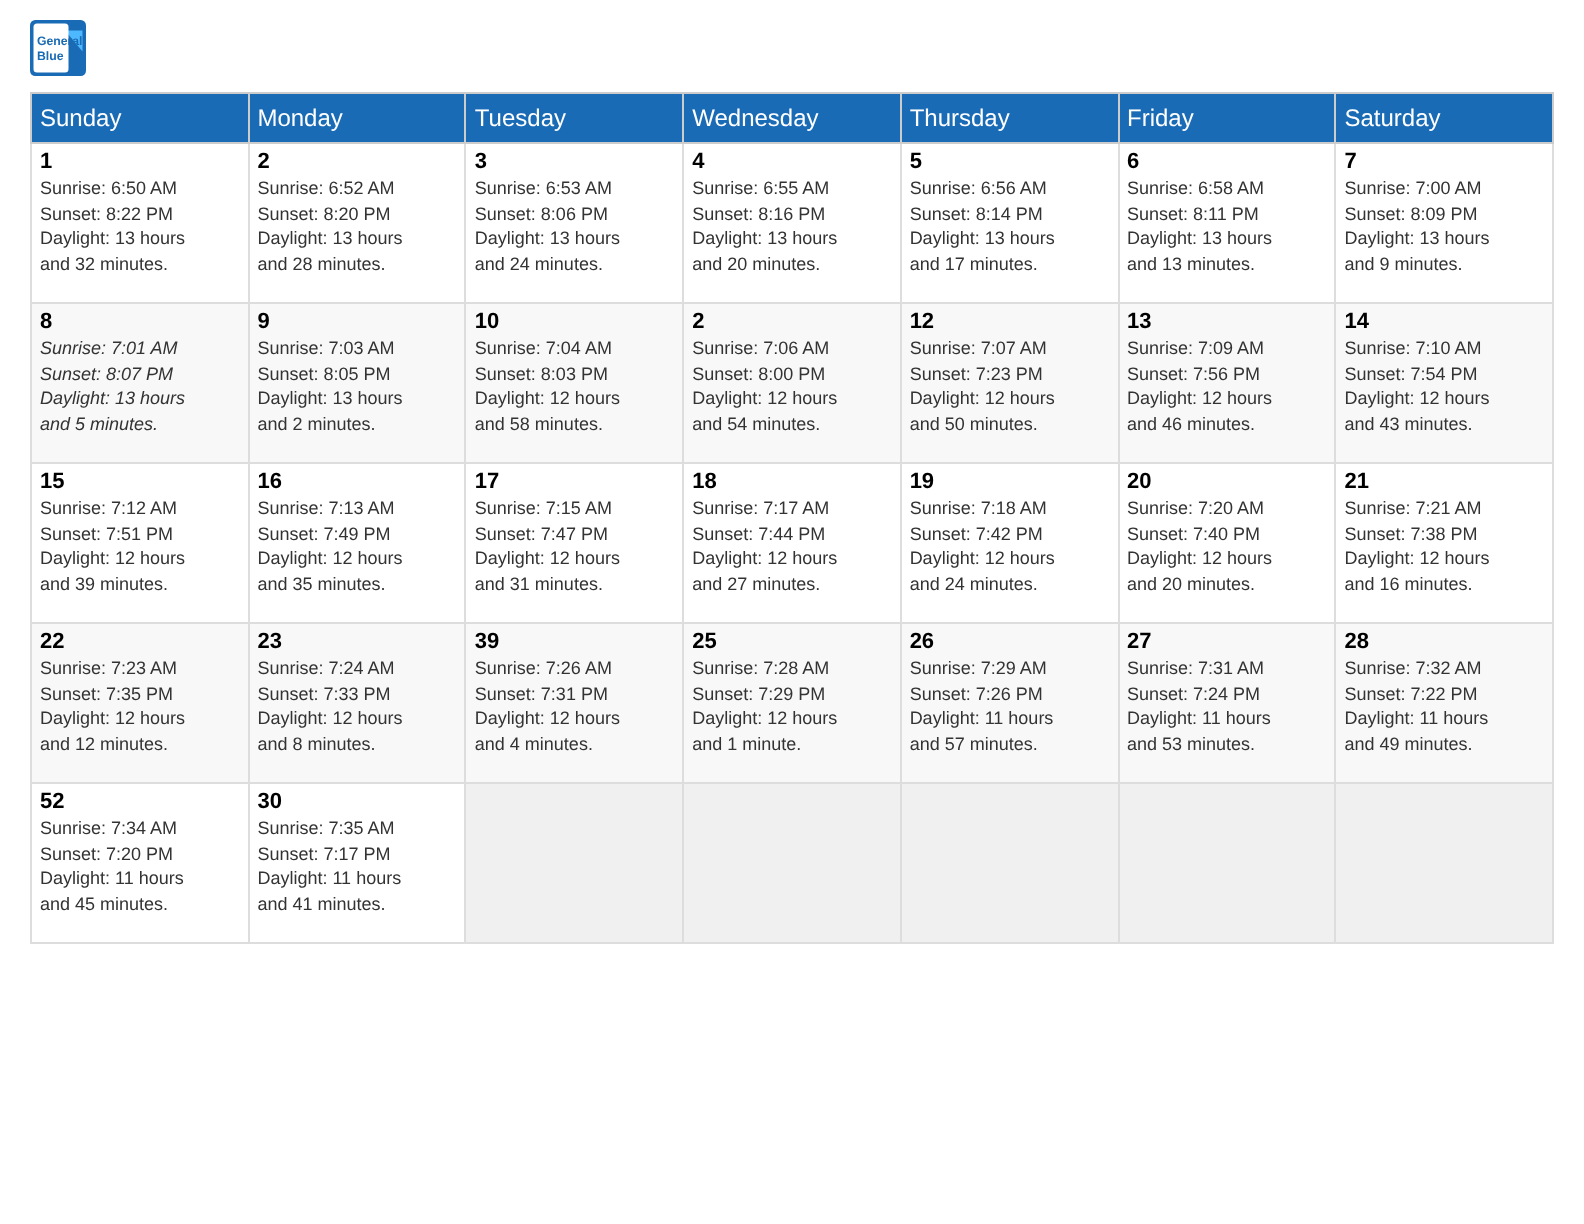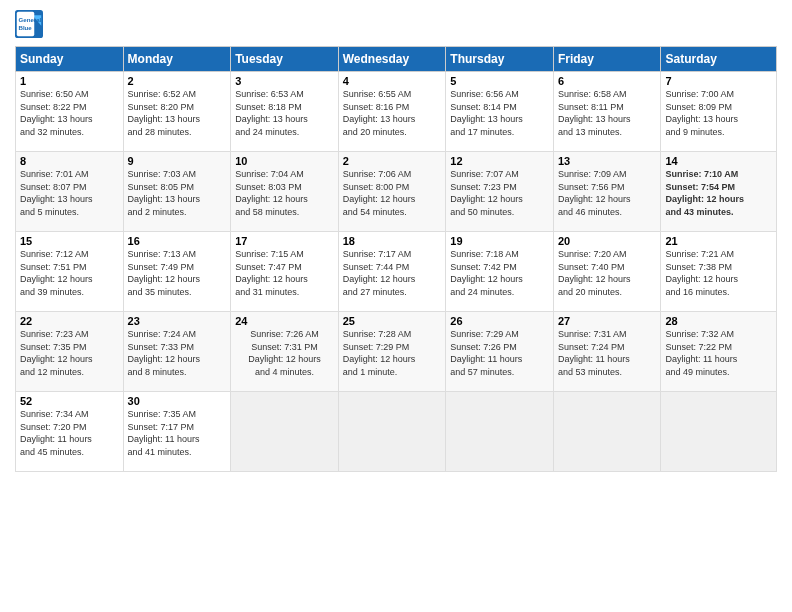--- a/index.html
+++ b/index.html
@@ -54,21 +54,21 @@
       font-size: 10px;
     }
     thead tr {
       background-color: #1a6bb5;
       color: #fff;
     }
     thead th {
       padding: 5px 4px;
       text-align: left;
       font-size: 12px;
-      font-weight: bold;
+      font-weight: normal;
       border: 1px solid #ccc;
     }
     tbody td {
       border: 1px solid #ddd;
       padding: 3px 4px;
       vertical-align: top;
       background: #fff;
       height: 80px;
     }
     tbody tr:nth-child(even) td {
@@ -137,21 +137,21 @@
           <td>
             <span class="day-num">2</span>
             <div class="cell-text" style="white-space: pre-line;">Sunrise: 6:52 AM
 Sunset: 8:20 PM
 Daylight: 13 hours
 and 28 minutes.</div>
           </td>
           <td>
             <span class="day-num">3</span>
             <div class="cell-text" style="white-space: pre-line;">Sunrise: 6:53 AM
-Sunset: 8:18 PM
+Sunset: 8:06 PM
 Daylight: 13 hours
 and 24 minutes.</div>
           </td>
           <td>
             <span class="day-num">4</span>
             <div class="cell-text" style="white-space: pre-line;">Sunrise: 6:55 AM
 Sunset: 8:16 PM
 Daylight: 13 hours
 and 20 minutes.</div>
           </td>
@@ -173,21 +173,21 @@
             <span class="day-num">7</span>
             <div class="cell-text" style="white-space: pre-line;">Sunrise: 7:00 AM
 Sunset: 8:09 PM
 Daylight: 13 hours
 and 9 minutes.</div>
           </td>
         </tr>
         <tr>
           <td>
             <span class="day-num">8</span>
-            <div class="cell-text" style="white-space: pre-line;">Sunrise: 7:01 AM
+            <div class="cell-text" style="white-space: pre-line; font-style: italic;">Sunrise: 7:01 AM
 Sunset: 8:07 PM
 Daylight: 13 hours
 and 5 minutes.</div>
           </td>
           <td>
             <span class="day-num">9</span>
             <div class="cell-text" style="white-space: pre-line;">Sunrise: 7:03 AM
 Sunset: 8:05 PM
 Daylight: 13 hours
 and 2 minutes.</div>
@@ -215,21 +215,21 @@
           </td>
           <td>
             <span class="day-num">13</span>
             <div class="cell-text" style="white-space: pre-line;">Sunrise: 7:09 AM
 Sunset: 7:56 PM
 Daylight: 12 hours
 and 46 minutes.</div>
           </td>
           <td>
             <span class="day-num">14</span>
-            <div class="cell-text" style="white-space: pre-line; font-weight: bold;">Sunrise: 7:10 AM
+            <div class="cell-text" style="white-space: pre-line;">Sunrise: 7:10 AM
 Sunset: 7:54 PM
 Daylight: 12 hours
 and 43 minutes.</div>
           </td>
         </tr>
         <tr>
           <td>
             <span class="day-num">15</span>
             <div class="cell-text" style="white-space: pre-line;">Sunrise: 7:12 AM
 Sunset: 7:51 PM
@@ -288,22 +288,22 @@
 and 12 minutes.</div>
           </td>
           <td>
             <span class="day-num">23</span>
             <div class="cell-text" style="white-space: pre-line;">Sunrise: 7:24 AM
 Sunset: 7:33 PM
 Daylight: 12 hours
 and 8 minutes.</div>
           </td>
           <td>
-            <span class="day-num">24</span>
-            <div class="cell-text" style="white-space: pre-line; text-align: center;">Sunrise: 7:26 AM
+            <span class="day-num">39</span>
+            <div class="cell-text" style="white-space: pre-line;">Sunrise: 7:26 AM
 Sunset: 7:31 PM
 Daylight: 12 hours
 and 4 minutes.</div>
           </td>
           <td>
             <span class="day-num">25</span>
             <div class="cell-text" style="white-space: pre-line;">Sunrise: 7:28 AM
 Sunset: 7:29 PM
 Daylight: 12 hours
 and 1 minute.</div>

